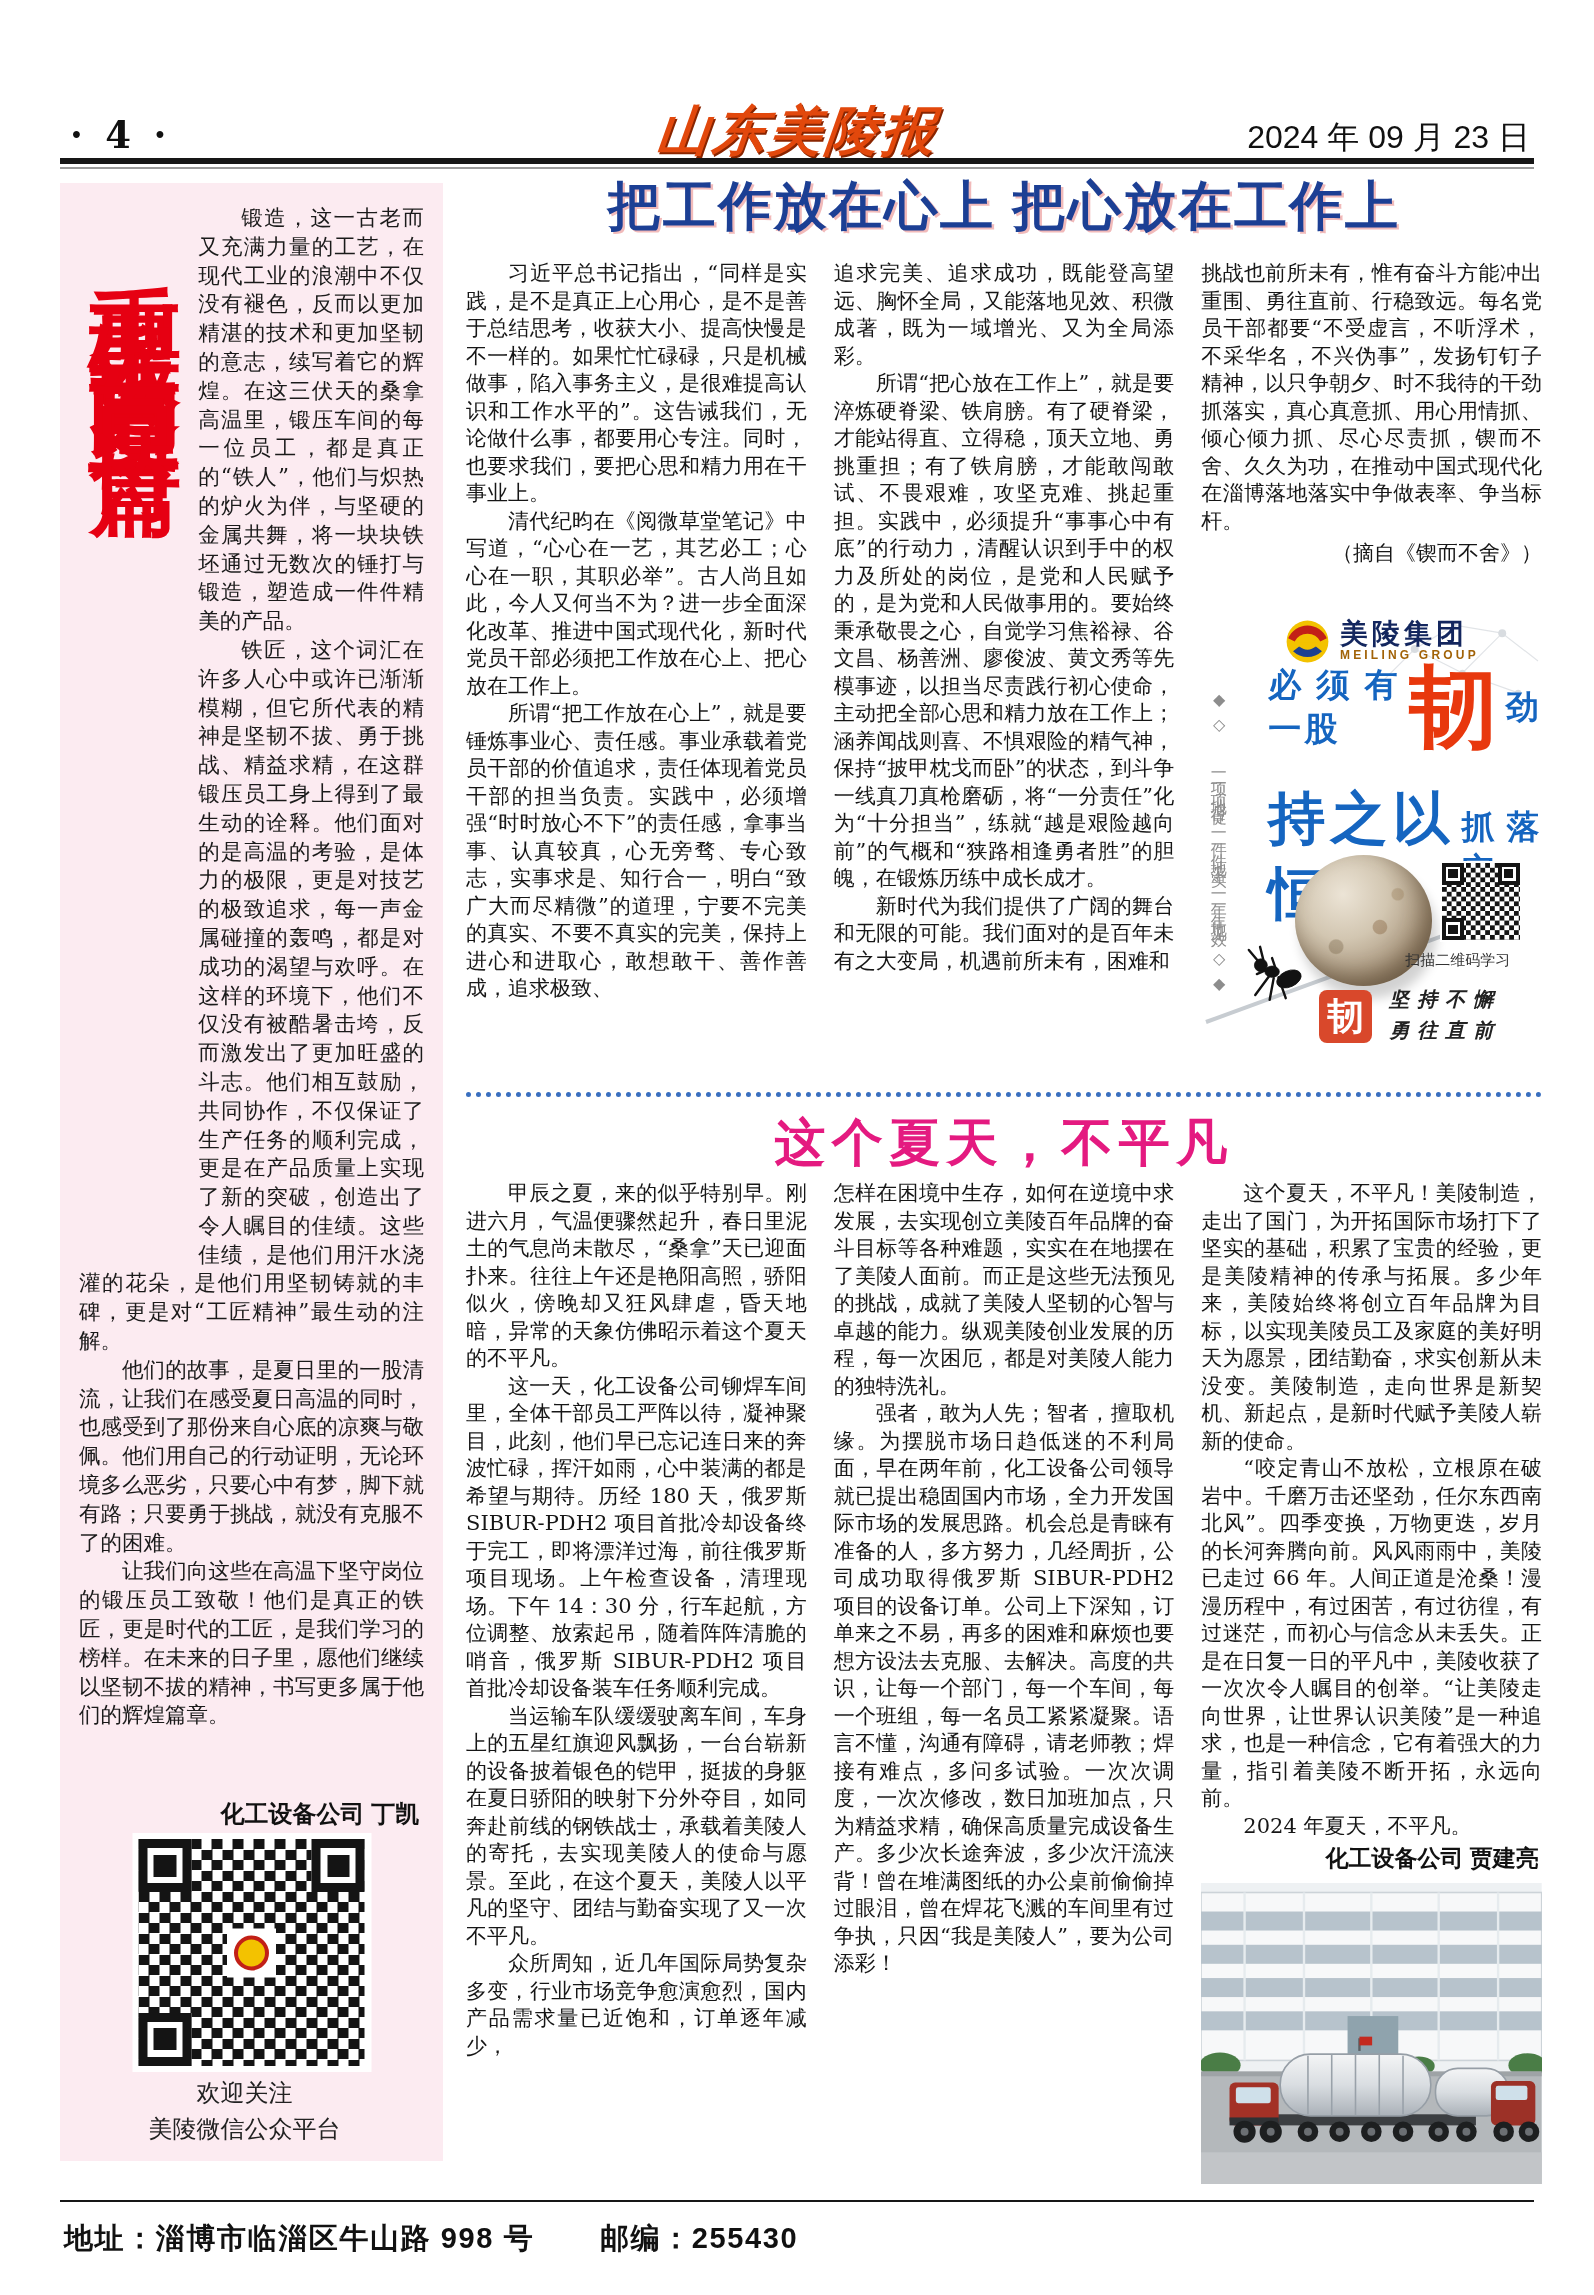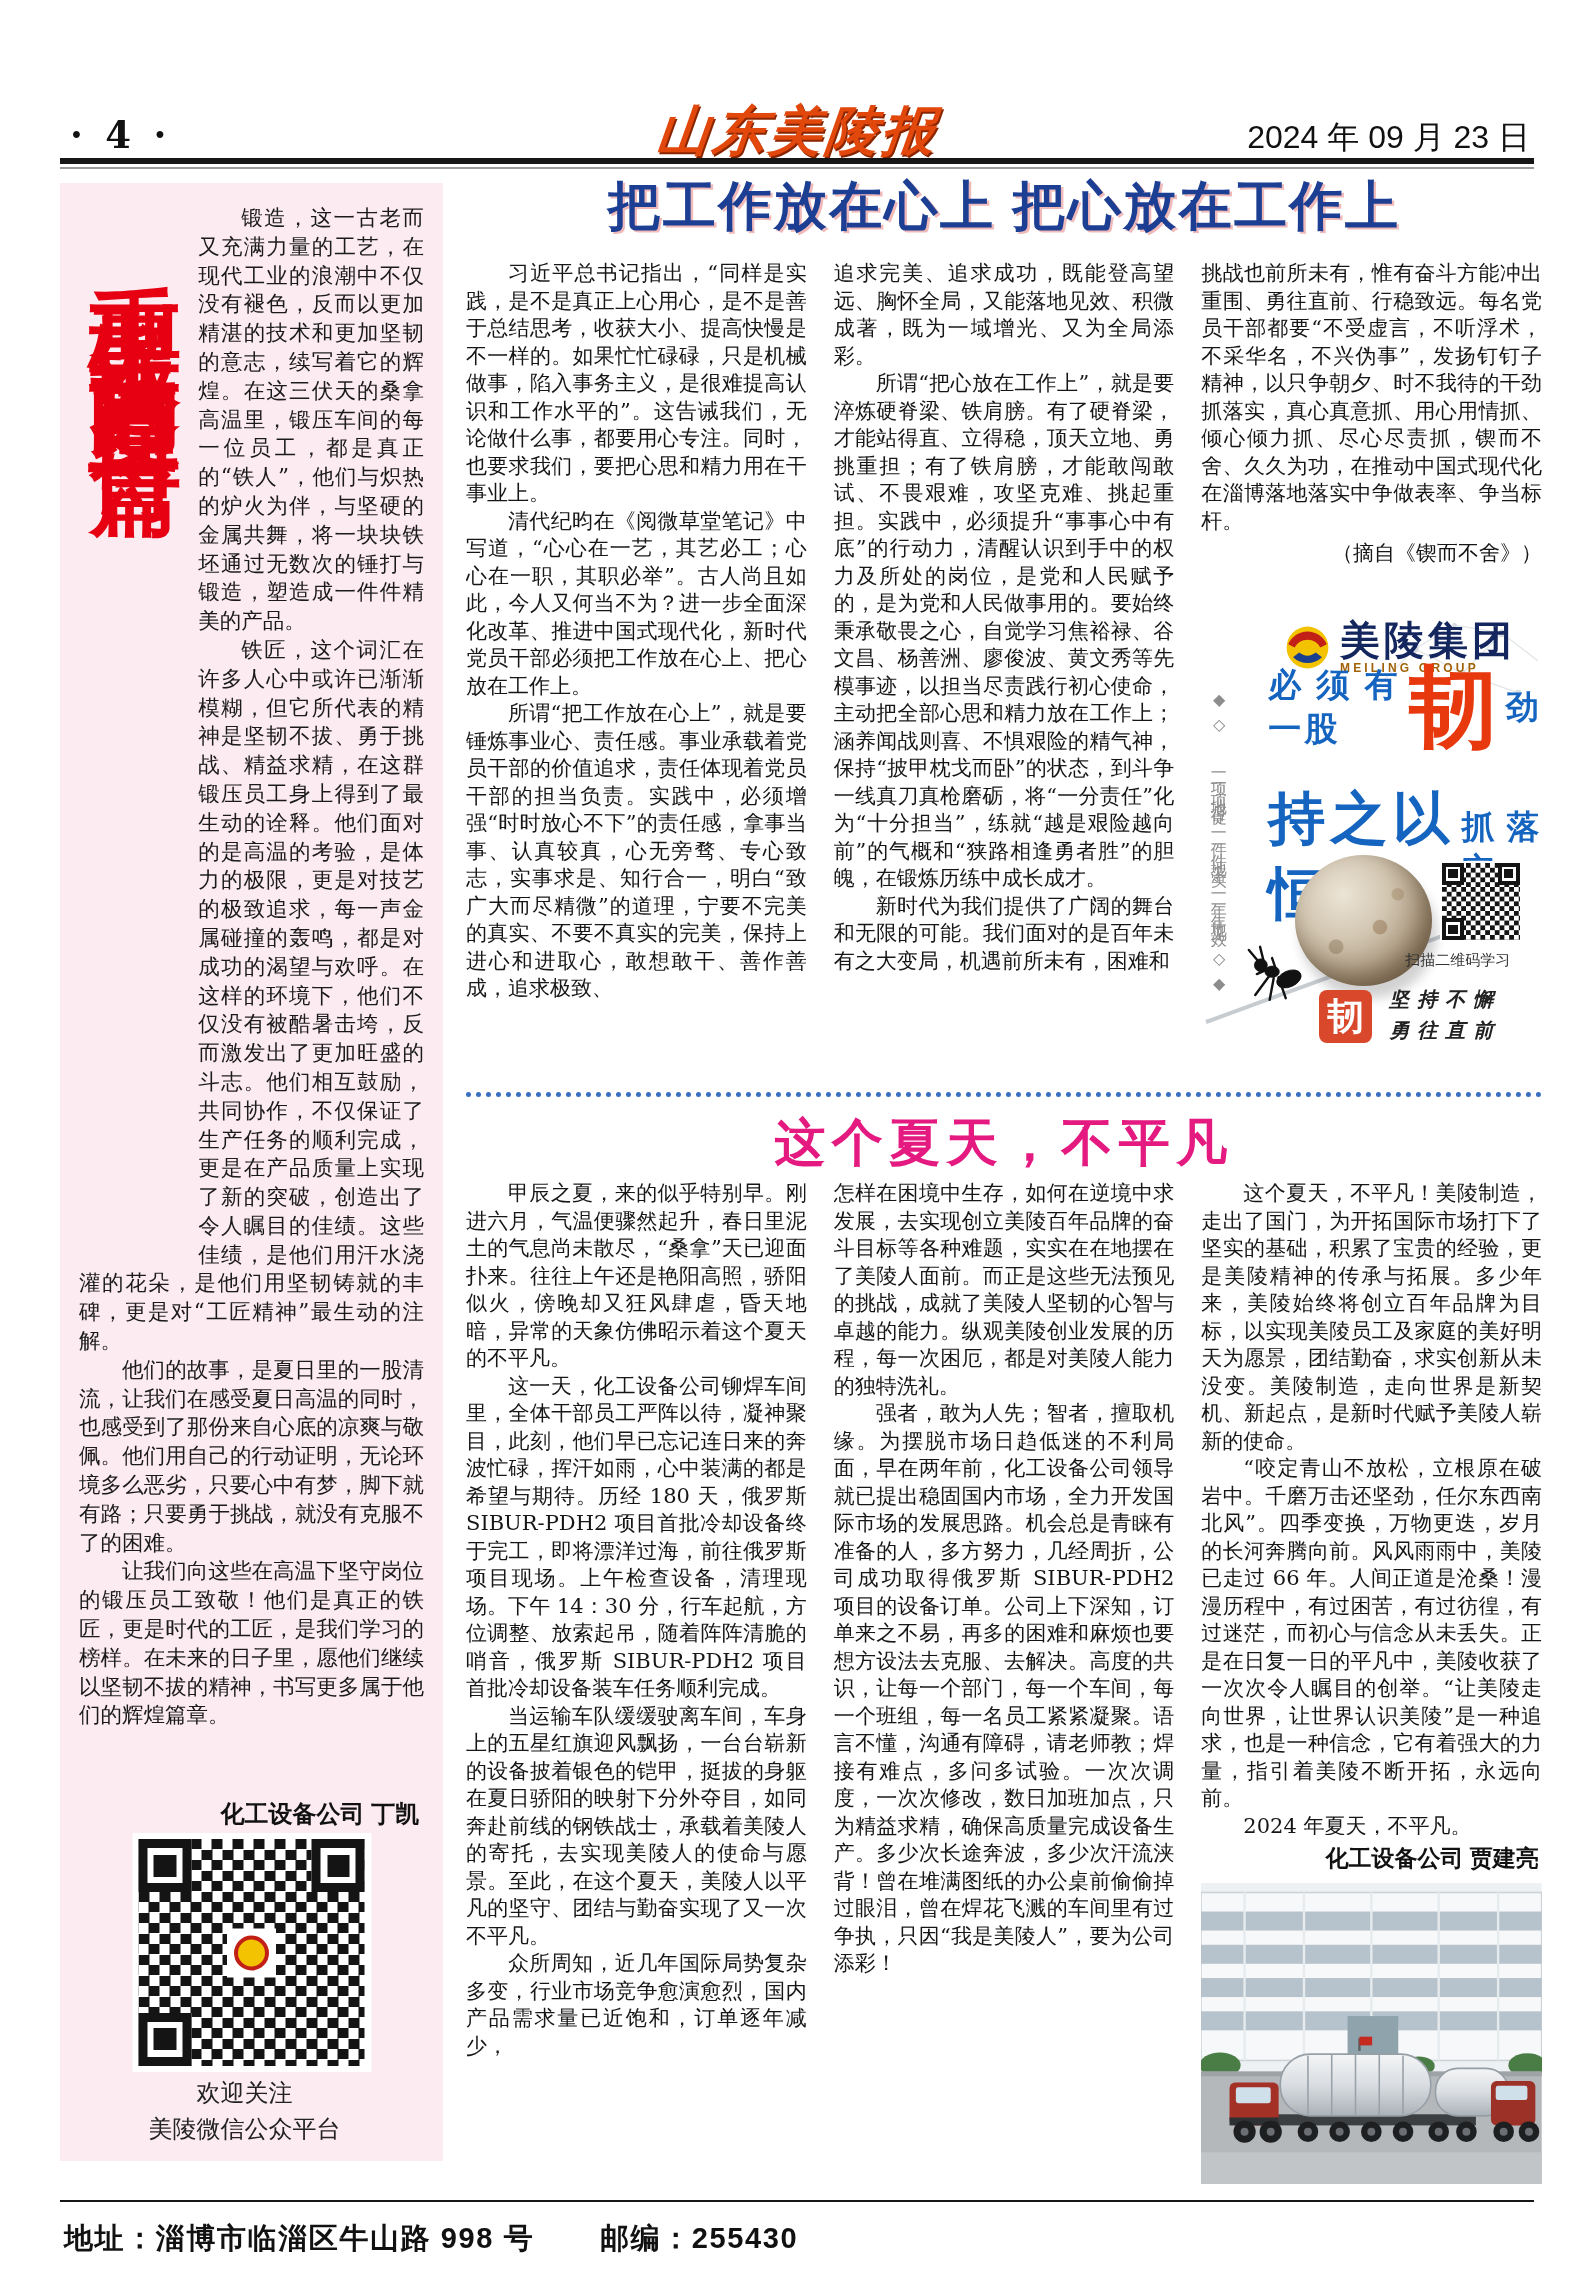--- a/index.html
+++ b/index.html
@@ -50,21 +50,21 @@
   .a2-sign { text-align:right; font-weight:bold; font-size:23px; font-family:"Liberation Sans",sans-serif; margin:8px 3.2px 0 0; color:#111; }
 
   .sep { position:absolute; left:466px; width:1076px; top:1092px; border-top:5.6px dotted #3a6fbf; }
   .a2-title { position:absolute; left:466px; width:1076px; top:1109px; text-align:center; font-size:51px; font-weight:900;
       color:#e41a80; letter-spacing:6.4px; font-family:"Liberation Sans",sans-serif; white-space:nowrap; }
 
   
   .ad { position:relative; width:100%; height:462px; margin-top:9.6px; font-family:"Liberation Sans",sans-serif; overflow:hidden; flex:0 0 auto; }
   .ad-net { position:absolute; right:0; top:0; opacity:.55; }
   .ad-logo { position:absolute; left:84px; top:1.6px; display:flex; align-items:center; gap:9.6px; }
-  .ad-logo-name .cn { font-size:40px; font-weight:900; color:#13265e; letter-spacing:4px; line-height:1.05; }
+  .ad-logo-name .cn { font-size:28px; font-weight:900; color:#13265e; letter-spacing:4px; line-height:1.05; }
   .ad-logo-name .en { font-size:12px; font-weight:bold; color:#a16207; letter-spacing:3.2px; }
   .ad-vnote { position:absolute; left:6.4px; top:73px; writing-mode:vertical-rl; text-orientation:upright; height:355px;
       font-size:16px; color:#8d8d8d; letter-spacing:5.6px; font-family:"DejaVu Serif",serif; }
   .ad-s1 { position:absolute; left:67px; top:45px; display:flex; align-items:center; }
   .ad-s1 .pre,.ad-s1 .post { font-size:33px; font-weight:900; color:#1565c0; letter-spacing:3.2px; }
   .ad-s1 .ren { font-size:89px; font-weight:900; color:#e8380d; line-height:1; margin:0 8px; font-family:"DejaVu Serif",serif; }
   .ad-s2 { position:absolute; left:67px; top:164px; display:flex; align-items:baseline; }
   .ad-s2 .big { font-size:57px; font-weight:900; color:#1565c0; letter-spacing:4px; }
   .ad-s2 .rest { font-size:33px; font-weight:900; color:#1565c0; letter-spacing:2.4px; margin-left:8px; }
   .slope { position:absolute; left:4.8px; top:403px; width:268px; height:4px; background:#c7ccd1; transform:rotate(-20deg); transform-origin:left center; }

